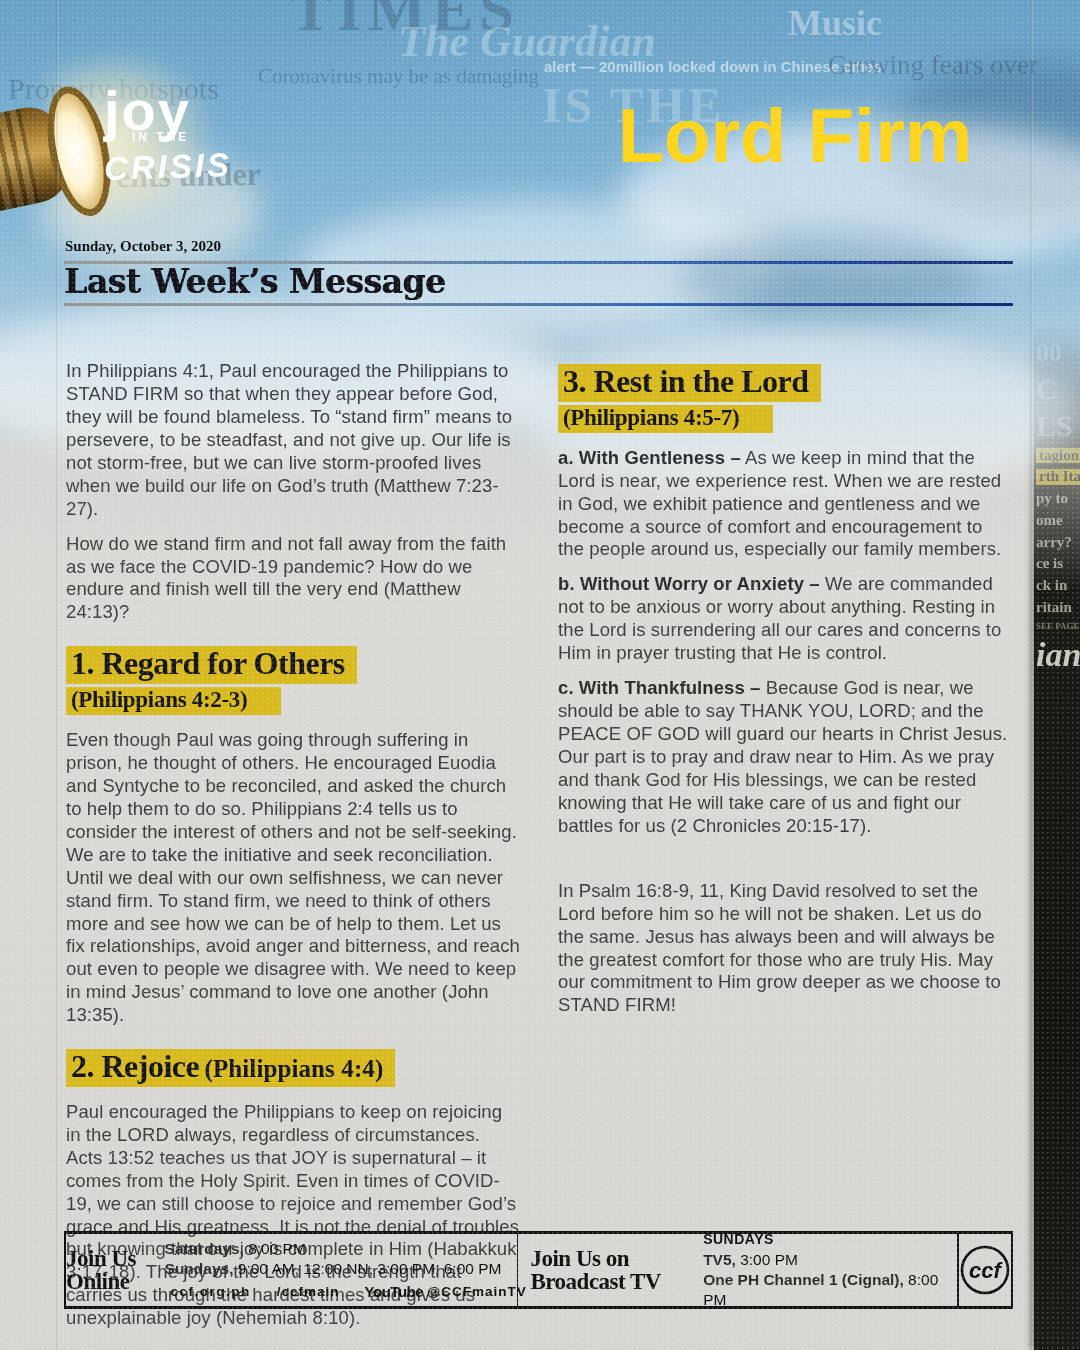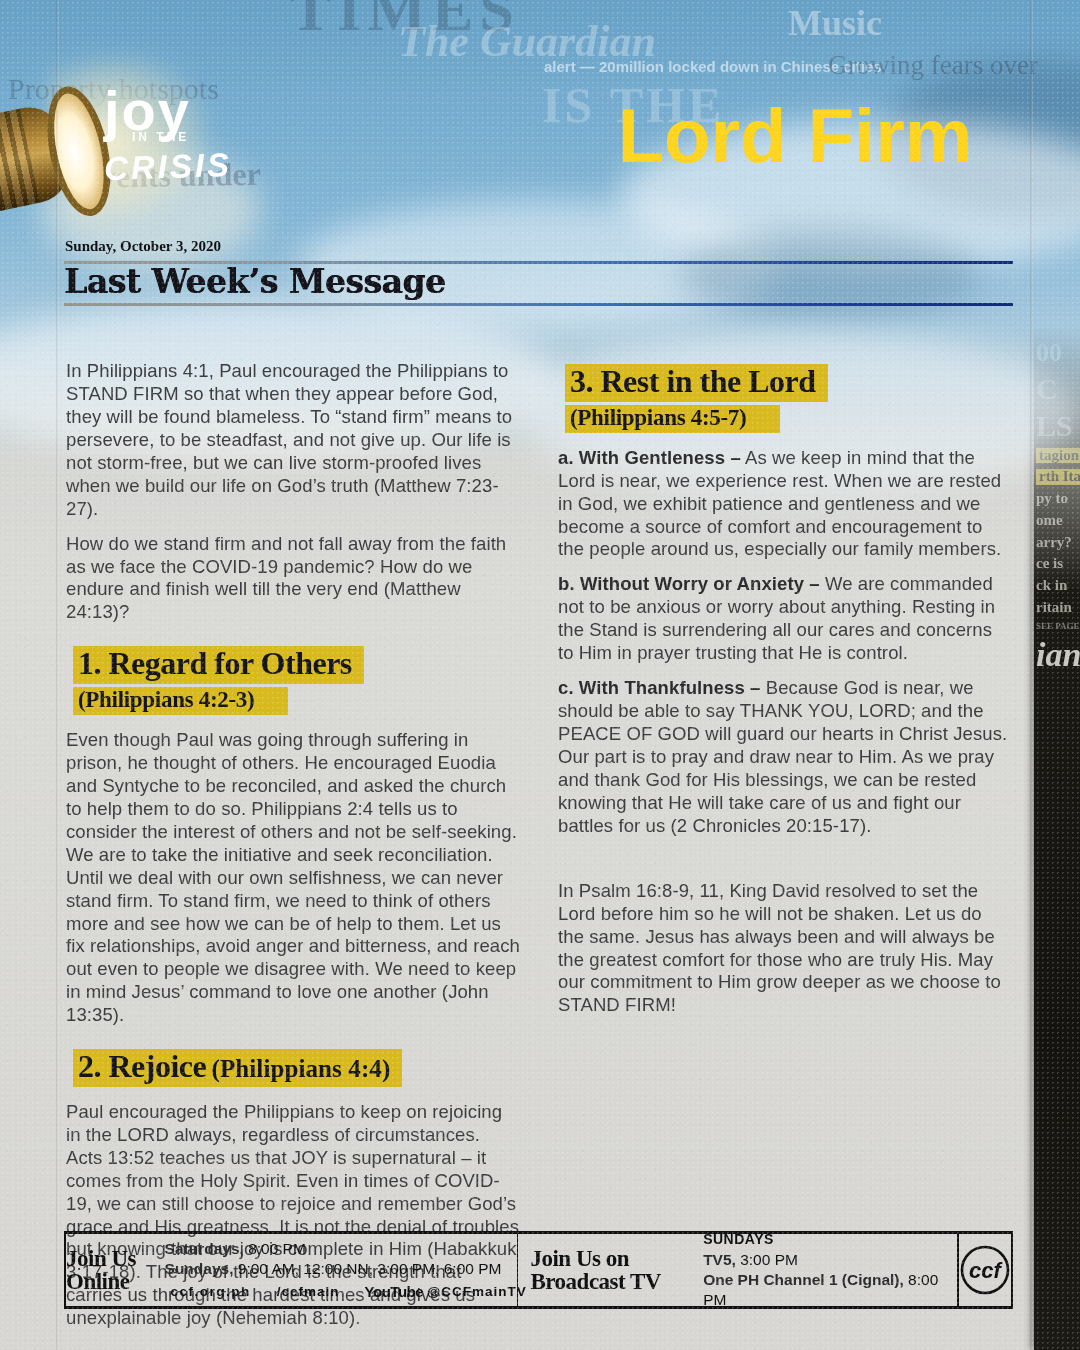--- a/index.html
+++ b/index.html
@@ -59,21 +59,21 @@
   .lwm{position:absolute;left:64px;top:262px;z-index:5;font-family:"DejaVu Serif",serif;
        font-weight:700;font-size:33px;letter-spacing:-.5px;color:#14141a;
        text-shadow:.6px 0 0 #14141a;}
   
   .col{position:absolute;z-index:5;width:454px;color:#3d3d3f;font-size:18.5px;line-height:1.24;
        letter-spacing:.1px;}
   .col-left{left:66px;top:360px;}
   .col-right{left:558px;top:364px;}
   .col p{margin:0 0 12px 0;}
   .lead{font-weight:700;color:#2c2c2e;}
-  .hgroup{margin:22px 0 14px 7px;line-height:1.05;}
+  .hgroup{margin:22px 0 14px 0;line-height:1.05;}
   .hl{display:inline-block;background:#d8ba1f;padding:1px 12px 3px 5px;}
   .h-title{font-family:"Liberation Serif",serif;font-weight:700;font-size:32px;color:#15151b;
            letter-spacing:-.5px;}
   .h-ref{font-family:"Liberation Serif",serif;font-weight:700;font-size:23px;color:#15151b;
          letter-spacing:-.3px;}
   .hl.ref-line{margin-top:3px;padding-right:34px;}
   .h-ref-inline{font-family:"Liberation Serif",serif;font-weight:700;font-size:25px;color:#15151b;}
   .gap-big{height:30px;}
   
   .footer{position:absolute;left:64px;top:1231px;width:945px;height:72px;z-index:5;
@@ -131,20 +131,21 @@
     <div class="cloud c2"></div>
     <div class="cloud c6"></div>
     <div class="cloud c3"></div>
     <div class="cloud c4"></div>
     <div class="cloud c7"></div>
     <span class="newsprint" style="left:290px;top:-26px;font-size:62px;font-weight:700;letter-spacing:6px;opacity:.28;">TIMES</span>
     <span class="newsprint" style="left:8px;top:72px;font-size:30px;opacity:.30;">Property hotspots</span>
     <span class="newsprint" style="left:-6px;top:158px;font-size:32px;font-weight:700;opacity:.30;transform:rotate(-1deg);">sports events under</span>
     <span class="newsprint" style="left:398px;top:16px;font-size:44px;font-weight:700;font-style:italic;color:#e7f0f6;opacity:.35;">The Guardian</span>
     <span class="newsprint" style="left:788px;top:2px;font-size:36px;font-weight:700;color:#eef4f8;opacity:.42;">Music</span>
+    <span class="newsprint" style="left:258px;top:64px;font-size:21px;opacity:.30;color:#1f3c6e;">Coronavirus may be as damaging</span>
     <span class="newsprint" style="left:544px;top:58px;font-size:15px;font-weight:700;color:#ffffff;opacity:.55;font-family:'Liberation Sans',sans-serif;">alert — 20million locked down in Chinese cities</span>
     <span class="newsprint" style="left:542px;top:76px;font-size:50px;font-weight:700;color:#f2f6fa;opacity:.25;letter-spacing:3px;">IS THE</span>
     <span class="newsprint" style="left:828px;top:50px;font-size:27px;opacity:.35;">Growing fears over</span>
   </div>
 
   <div class="flash">
     <div class="fl-glow"></div>
     <div class="fl-body"></div>
     <div class="fl-ribs"></div>
     <div class="fl-lens"></div>
@@ -176,21 +177,21 @@
     </div>
     <p>Paul encouraged the Philippians to keep on rejoicing in the LORD always, regardless of circumstances. Acts 13:52 teaches us that JOY is supernatural – it comes from the Holy Spirit. Even in times of COVID-19, we can still choose to rejoice and remember God’s grace and His greatness. It is not the denial of troubles but knowing that our joy is complete in Him (Habakkuk 3:17-18). The joy of the Lord is the strength that carries us through the hardest times and gives us unexplainable joy (Nehemiah 8:10).</p>
   </div>
 
   <div class="col col-right">
     <div class="hgroup" style="margin-top:0;">
       <span class="hl h-title">3. Rest in the Lord</span><br>
       <span class="hl ref-line h-ref">(Philippians 4:5-7)</span>
     </div>
     <p><span class="lead">a. With Gentleness –</span><span> As we keep in mind that the Lord is near, we experience rest. When we are rested in God, we exhibit patience and gentleness and we become a source of comfort and encouragement to the people around us, especially our family members.</span></p>
-    <p><span class="lead">b. Without Worry or Anxiety –</span><span> We are commanded not to be anxious or worry about anything. Resting in the Stand is surrendering all our cares and concerns to Him in prayer trusting that He is control.</span></p>
+    <p><span class="lead">b. Without Worry or Anxiety –</span><span> We are commanded not to be anxious or worry about anything. Resting in the Lord is surrendering all our cares and concerns to Him in prayer trusting that He is control.</span></p>
     <p><span class="lead">c. With Thankfulness –</span><span> Because God is near, we should be able to say THANK YOU, LORD; and the PEACE OF GOD will guard our hearts in Christ Jesus. Our part is to pray and draw near to Him. As we pray and thank God for His blessings, we can be rested knowing that He will take care of us and fight our battles for us (2 Chronicles 20:15-17).</span></p>
     <div class="gap-big"></div>
     <p>In Psalm 16:8-9, 11, King David resolved to set the Lord before him so he will not be shaken. Let us do the same. Jesus has always been and will always be the greatest comfort for those who are truly His. May our commitment to Him grow deeper as we choose to STAND FIRM!</p>
   </div>
 
   <div class="footer">
     <div class="f-cell f-online-title">
       <span class="f-title">Join Us</span>
       <span class="f-title">Online</span>
     </div>

